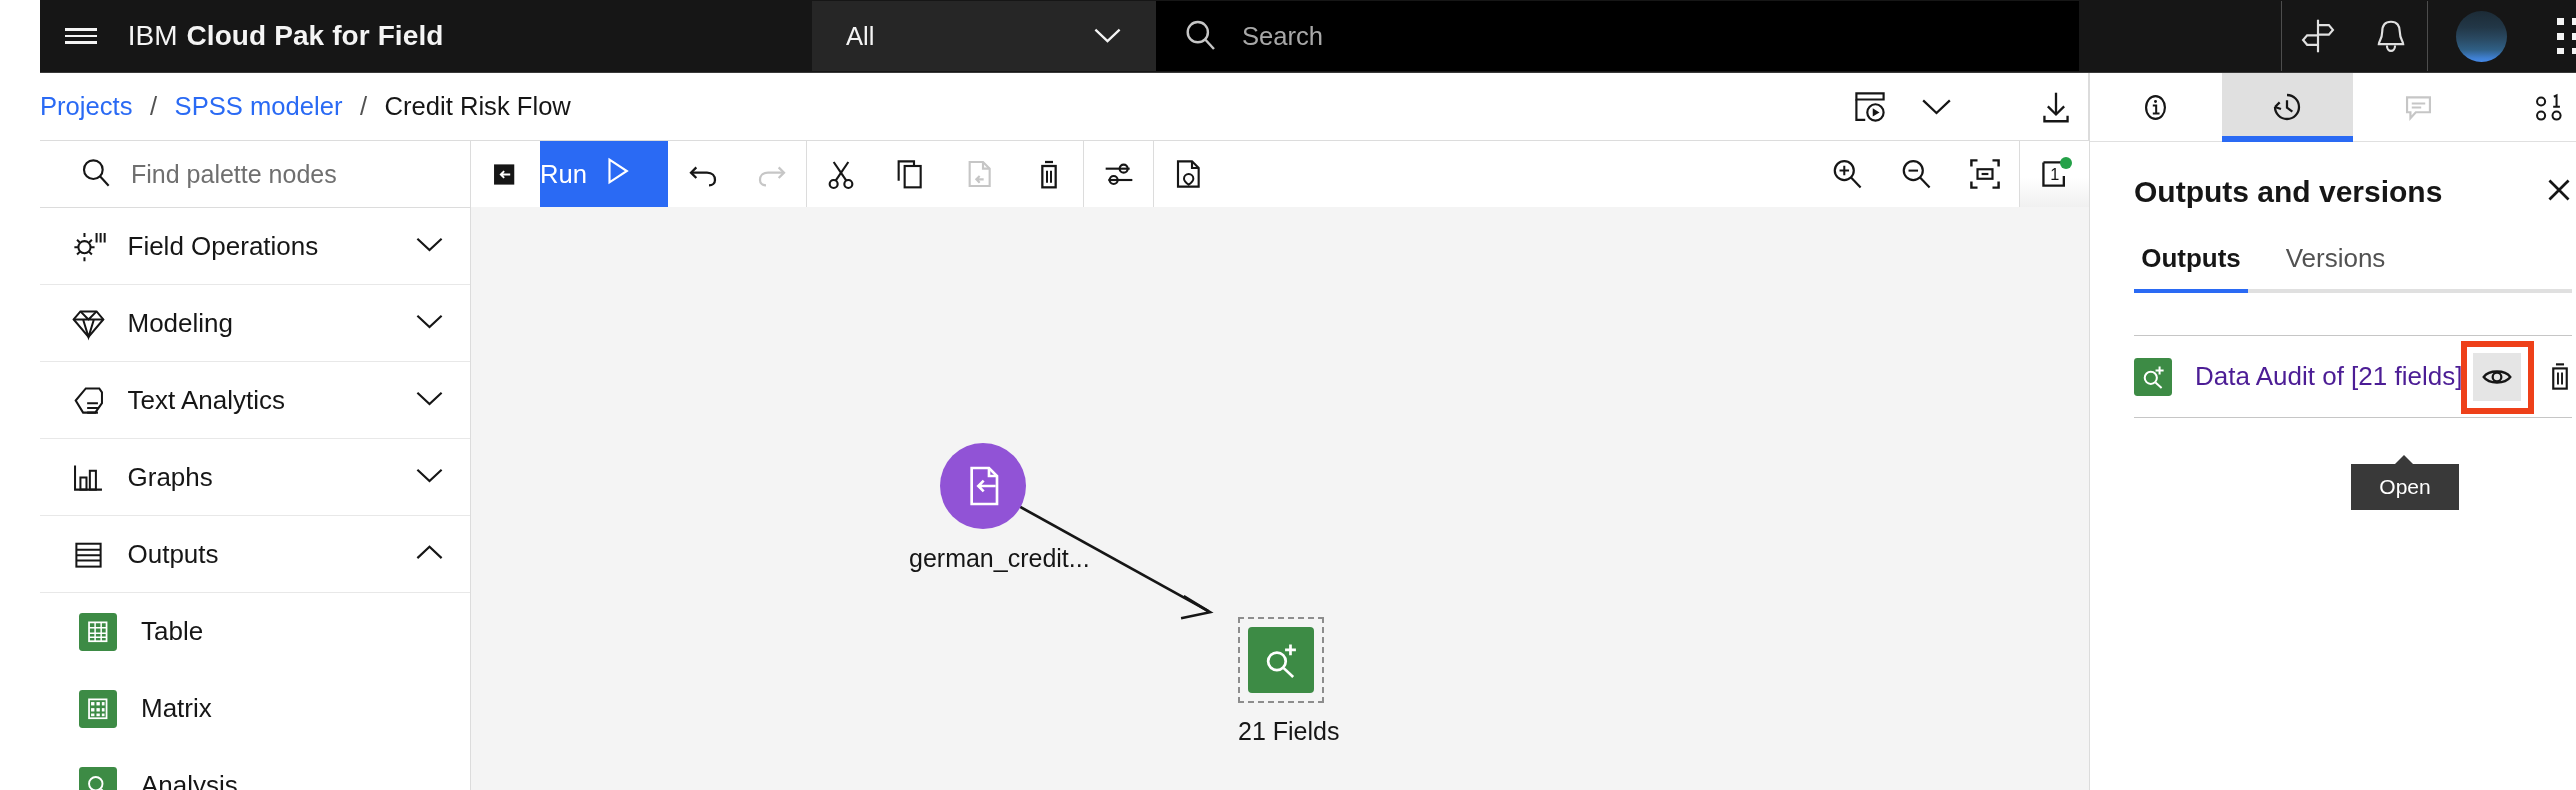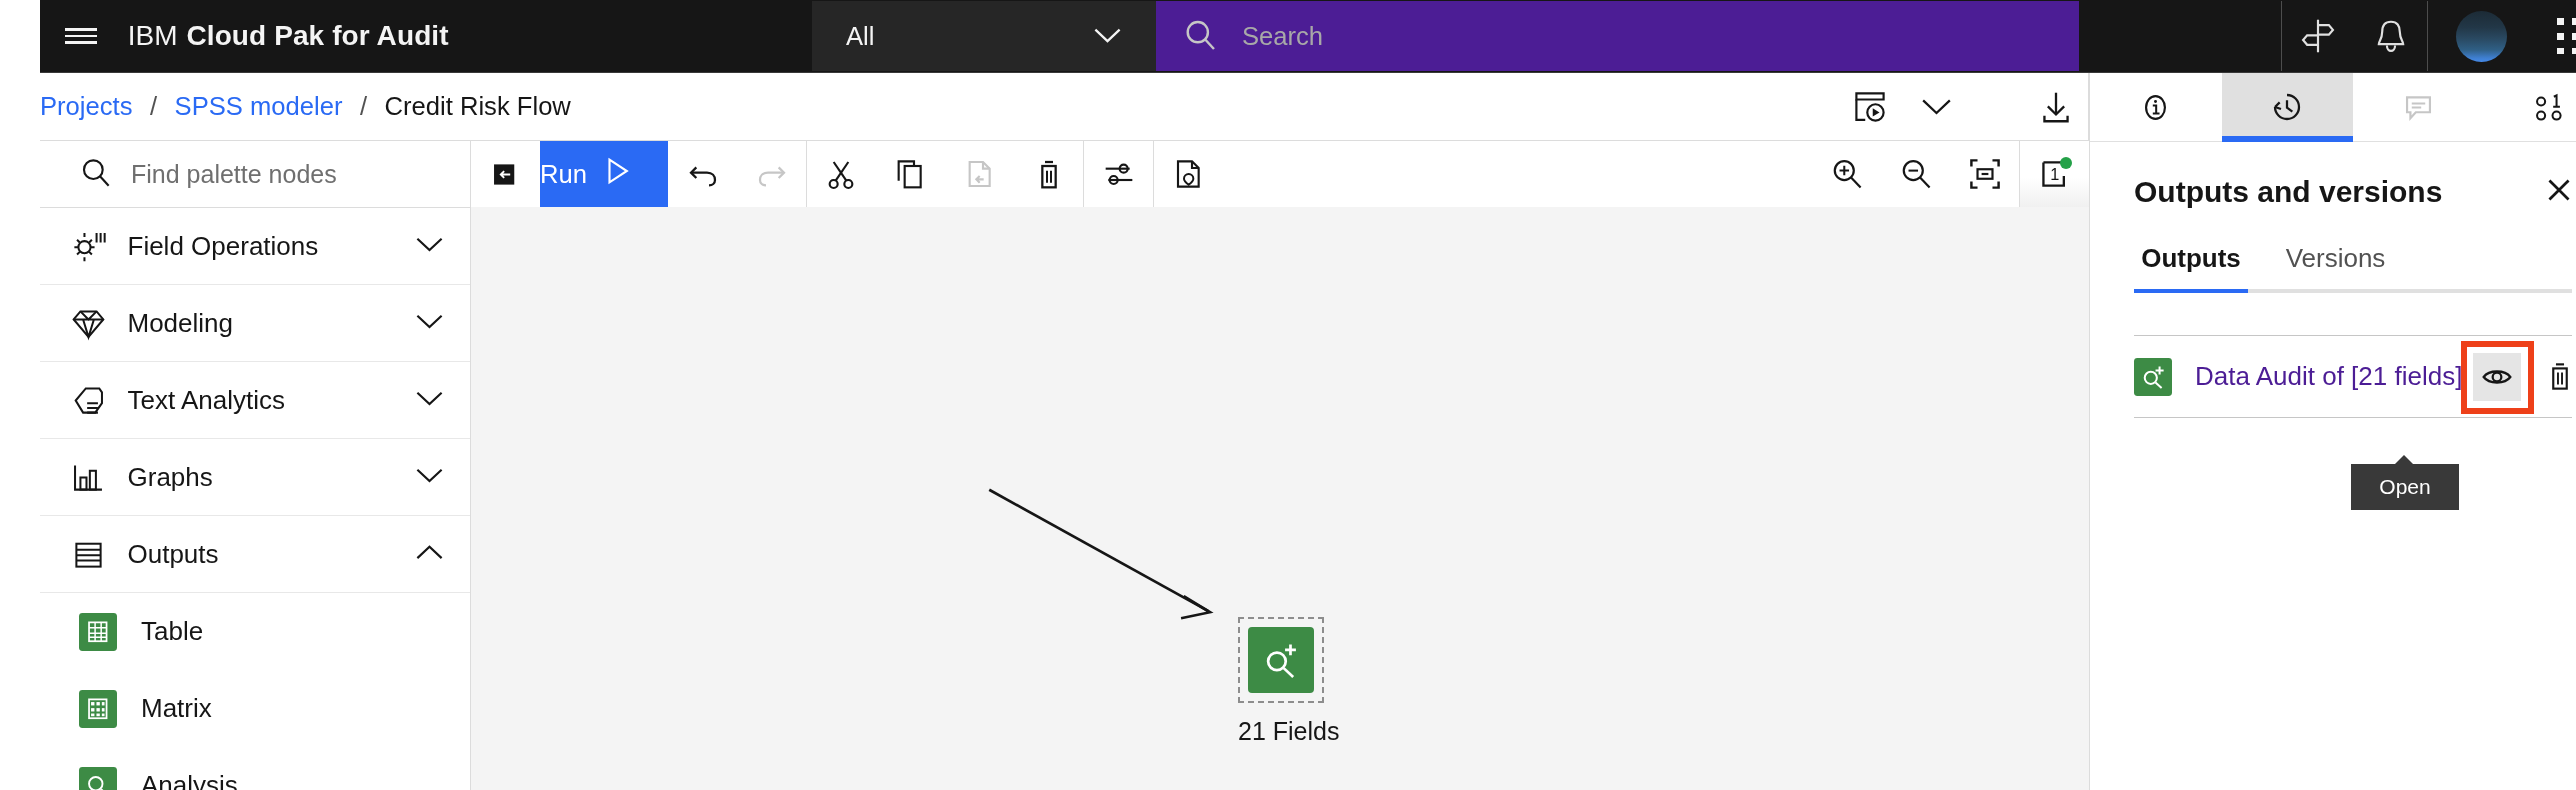--- a/index.html
+++ b/index.html
@@ -32,21 +32,21 @@
   .hdr-brand .bold { font-weight: 700; margin-left: 8.7px; }
   .hdr-scope {
     position: absolute; left: 772px; top: 1.3px; width: 345px; height: 70px;
     background: #262626; border-right: 0.7px solid #4d4d4d;
     display: flex; align-items: center; padding: 0 35px 0 34px;
     color: #f4f4f4; font-size: 25.6px; cursor: pointer;
   }
   .hdr-scope .lbl { flex: 1; }
   .hdr-search {
     position: absolute; left: 1116px; top: 1.3px; width: 923px; height: 70px;
-    background: #4c1d95; display: flex; align-items: center; padding-left: 27px;
+    background: #000000; display: flex; align-items: center; padding-left: 27px;
     cursor: text;
   }
   .hdr-search .ph { color: #a8a8a8; font-size: 25.6px; margin-left: 24px; }
   .hdr-actions {
     position: absolute; right: 0px; top: 1.3px; height: 70px;
     display: flex; align-items: stretch;
   }
   .hdr-icon-btn {
     width: 73px; display: flex; align-items: center; justify-content: center;
     cursor: pointer; background: #161616;
@@ -228,21 +228,21 @@
   <div class="global-header">
     <div class="hdr-hamburger">
       <div>
         <span class="bar"></span>
         <span class="bar"></span>
         <span class="bar"></span>
       </div>
     </div>
     <div class="hdr-brand">
       <span class="thin">IBM</span>
-      <span class="bold">Cloud Pak for Audit</span>
+      <span class="bold">Cloud Pak for Field</span>
     </div>
 
     <div class="hdr-scope">
       <span class="lbl">All</span>
       <span>
         <svg width="27" height="17.5" viewBox="0 0 40 26">
             <path d="M2 4 L20 21 L38 4" fill="none" stroke="#f4f4f4" stroke-width="3.4"></path>
           </svg>
       </span>
     </div>
@@ -558,20 +558,30 @@
       <span class="green-dot"></span>
     </div>
   </div>
 
   <div class="canvas">
     <svg width="1618" height="583" style="position:absolute;left:0;top:0;" viewBox="0 0 2404 866">
       <line x1="770" y1="420" x2="1095" y2="600" stroke="#161616" stroke-width="4"></line>
       <path d="M1059 578 L1098 602 L1055 611" fill="none" stroke="#161616" stroke-width="4"></path>
     </svg>
 
+    <div class="node-source">
+      <div class="circle">
+        <svg width="44" height="44" viewBox="0 0 66 66">
+          <path d="M16 6 H42 L54 18 V60 H16 Z" fill="none" stroke="#ffffff" stroke-width="4"></path>
+          <path d="M42 6 V18 H54" fill="none" stroke="#ffffff" stroke-width="4"></path>
+          <path d="M52 33 H26 M34 25 L26 33 L34 41" fill="none" stroke="#ffffff" stroke-width="4"></path>
+        </svg>
+      </div>
+      <div class="caption">german_credit...</div>
+    </div>
 
     <div class="node-audit">
       <div class="selbox">
         <div class="sq">
           <svg width="42" height="42" viewBox="0 0 62 62">
             <circle cx="25" cy="33" r="13" fill="none" stroke="#ffffff" stroke-width="4"></circle>
             <line x1="35" y1="43" x2="49" y2="56" stroke="#ffffff" stroke-width="4"></line>
             <path d="M45 8 V24 M37 16 H53" stroke="#ffffff" stroke-width="4"></path>
           </svg>
         </div>

